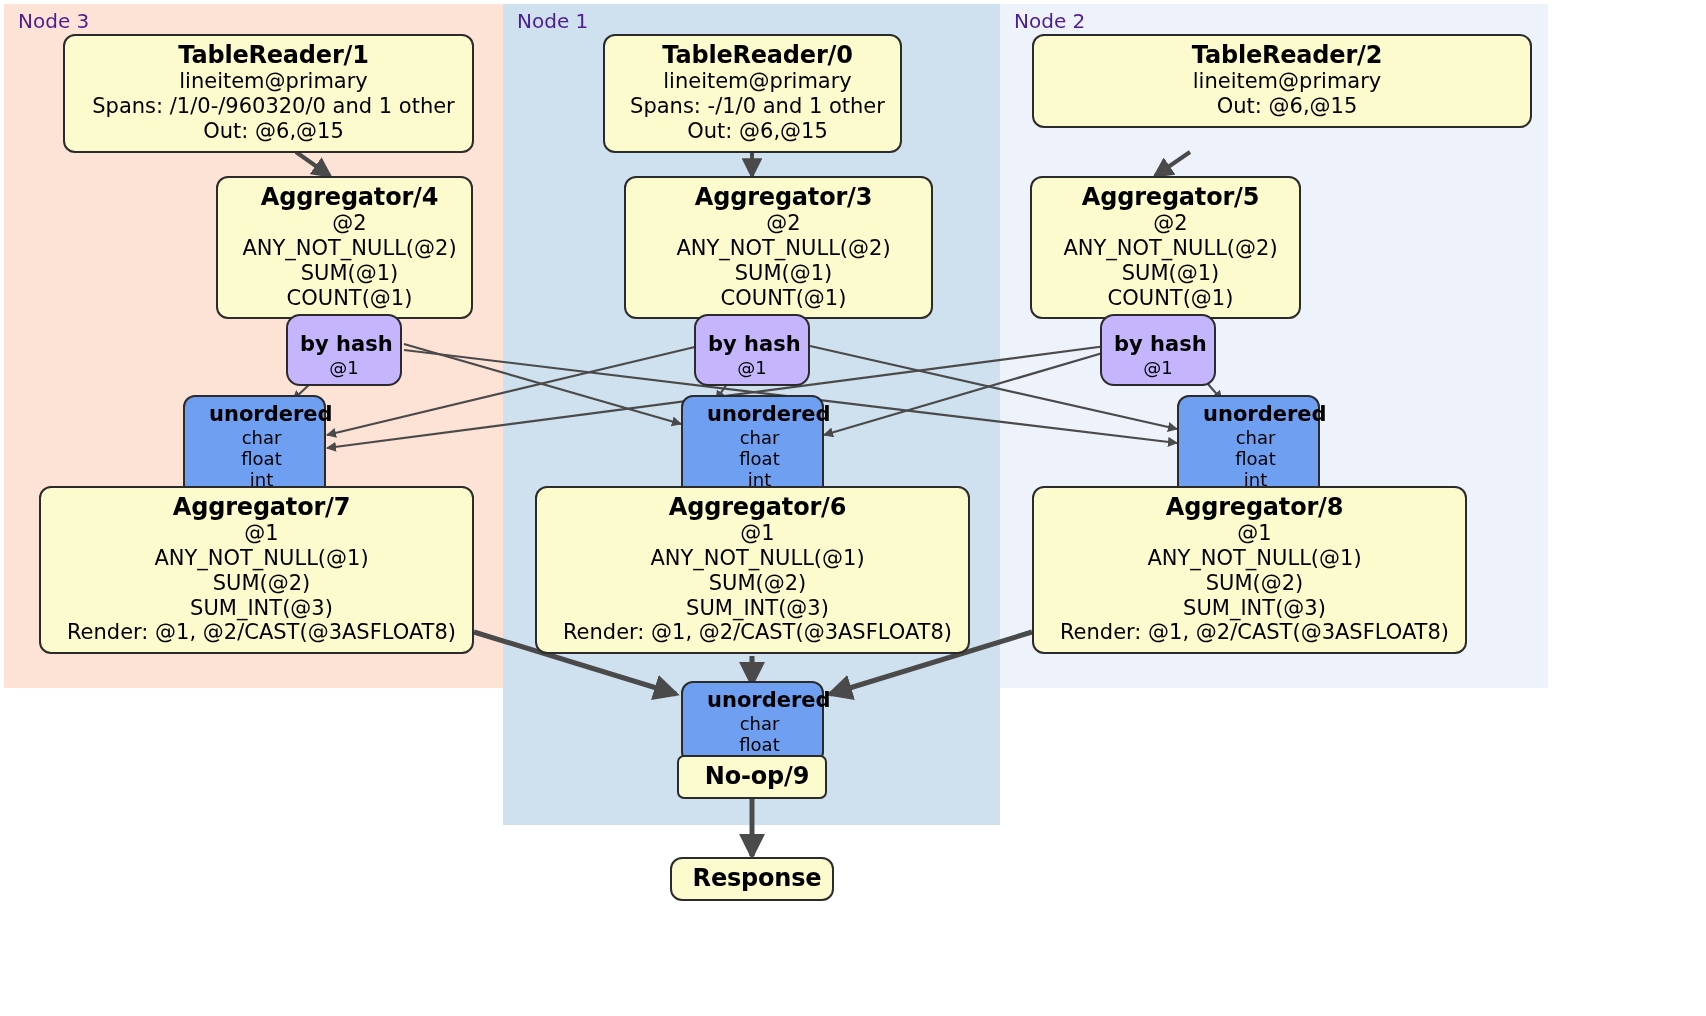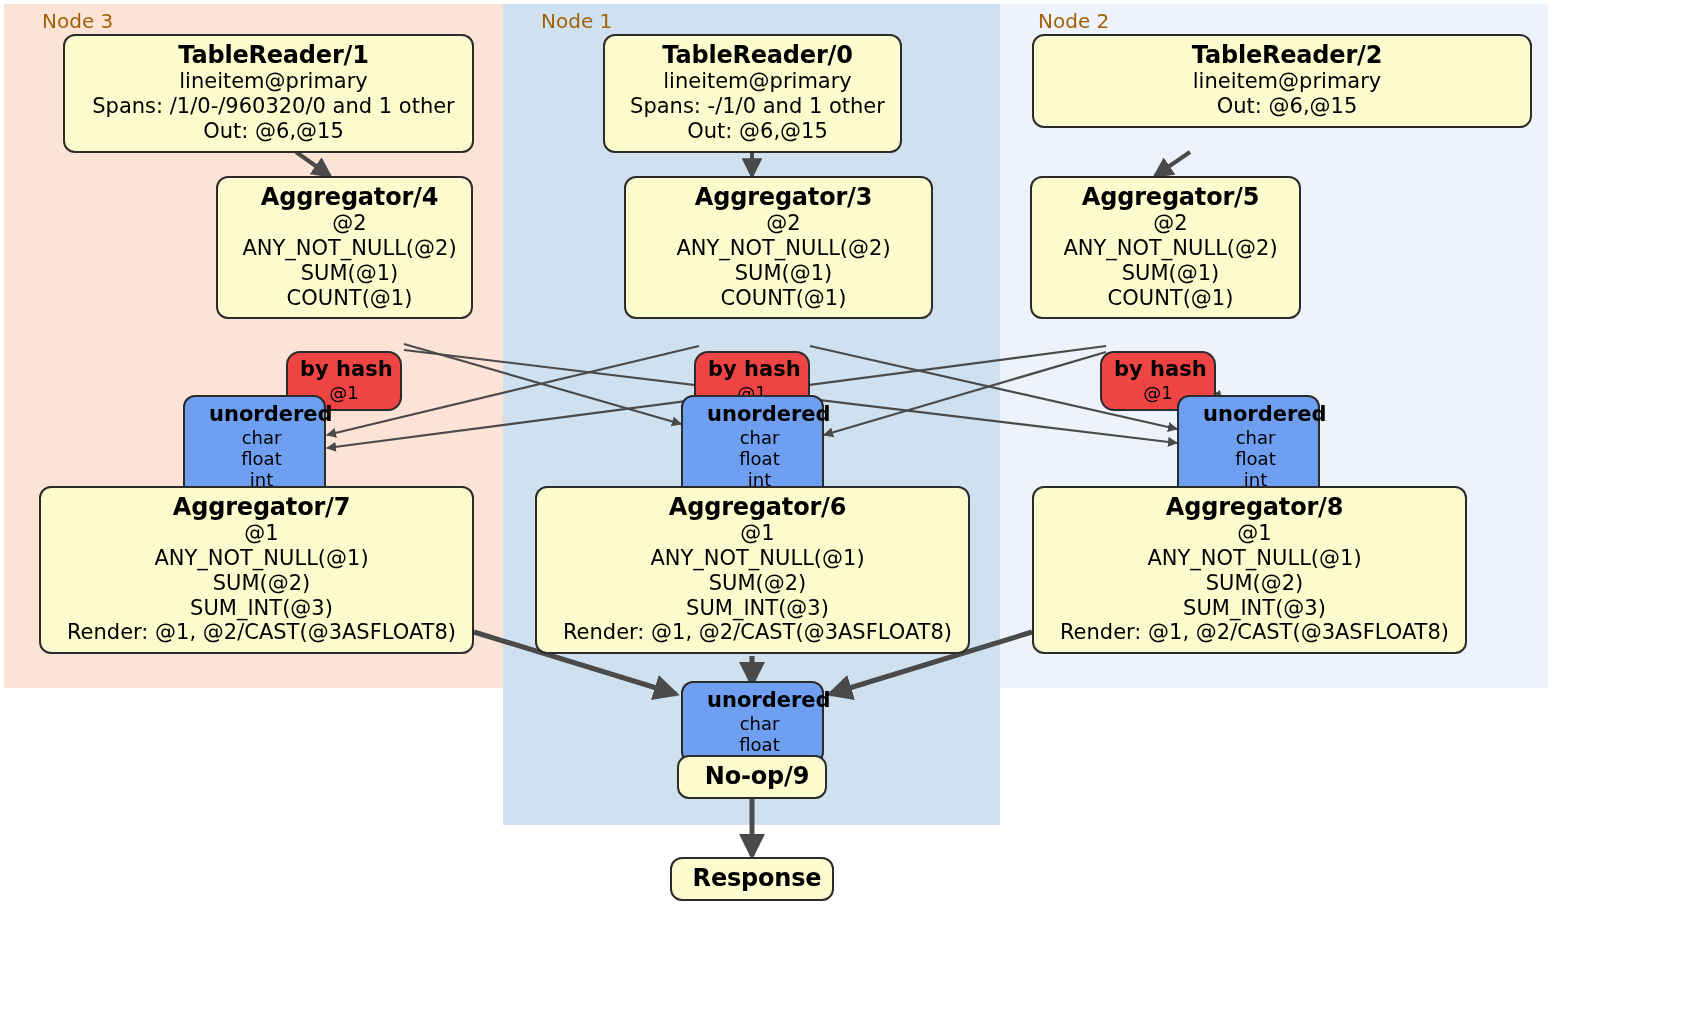--- a/index.html
+++ b/index.html
@@ -21,24 +21,23 @@
   
   .panel {
     position: absolute;
     box-sizing: border-box;
   }
   .panel-label {
     position: absolute;
     top: 6px;
     left: 14px;
     font-size: 20px;
-    color: #a16207;
+    color: #4c1d95;
     line-height: 1.1;
     white-space: nowrap;
-    margin-left: 24px;
   }
   #panel-node3 {
     left: 4px;  top: 4px;  width: 499px;  height: 684px;
     background: #fde2d6;
   }
   #panel-node1 {
     left: 503px; top: 4px; width: 497px; height: 821px;
     background: #cfe0ee;
   }
   #panel-node2 {
@@ -73,25 +72,24 @@
     font-weight: bold;
     font-size: 24px;
     letter-spacing: -0.2px;
     white-space: nowrap;
   }
   .proc .line {
     font-size: 21px;
     white-space: nowrap;
   }
   .router {
-    background: #ef4444;
+    background: #c4b5fd;
     border: 2px solid #2b2b2b;
     border-radius: 14px;
-    padding: 4px 12px 6px 12px;
-    margin-top: 37px;
+    padding: 16px 12px 6px 12px;
   }
   .router .title {
     font-weight: bold;
     font-size: 21px;
     white-space: nowrap;
   }
   .router .line {
     font-size: 18px;
     white-space: nowrap;
   }
@@ -298,21 +296,21 @@
     <div class="line">SUM_INT(@3)</div>
     <div class="line">Render: @1, @2/CAST(@3ASFLOAT8)</div>
   </div>
 
   <div class="box sync layer-high" style="left:681px; top:681px; width:143px;">
     <div class="title">unordered</div>
     <div class="line">char</div>
     <div class="line">float</div>
   </div>
 
-  <div class="box proc small-proc layer-high" style="left:677px; top:755px; width:150px;">
+  <div class="box proc small-proc layer-high" style="left:677px; top:755px; width:150px;border-radius:7px;">
     <div class="title">No-op/9</div>
   </div>
 
   <div class="box proc small-proc layer-high" style="left:670px; top:857px; width:164px;">
     <div class="title">Response</div>
   </div>
 
 </div>
 
 </body></html>

